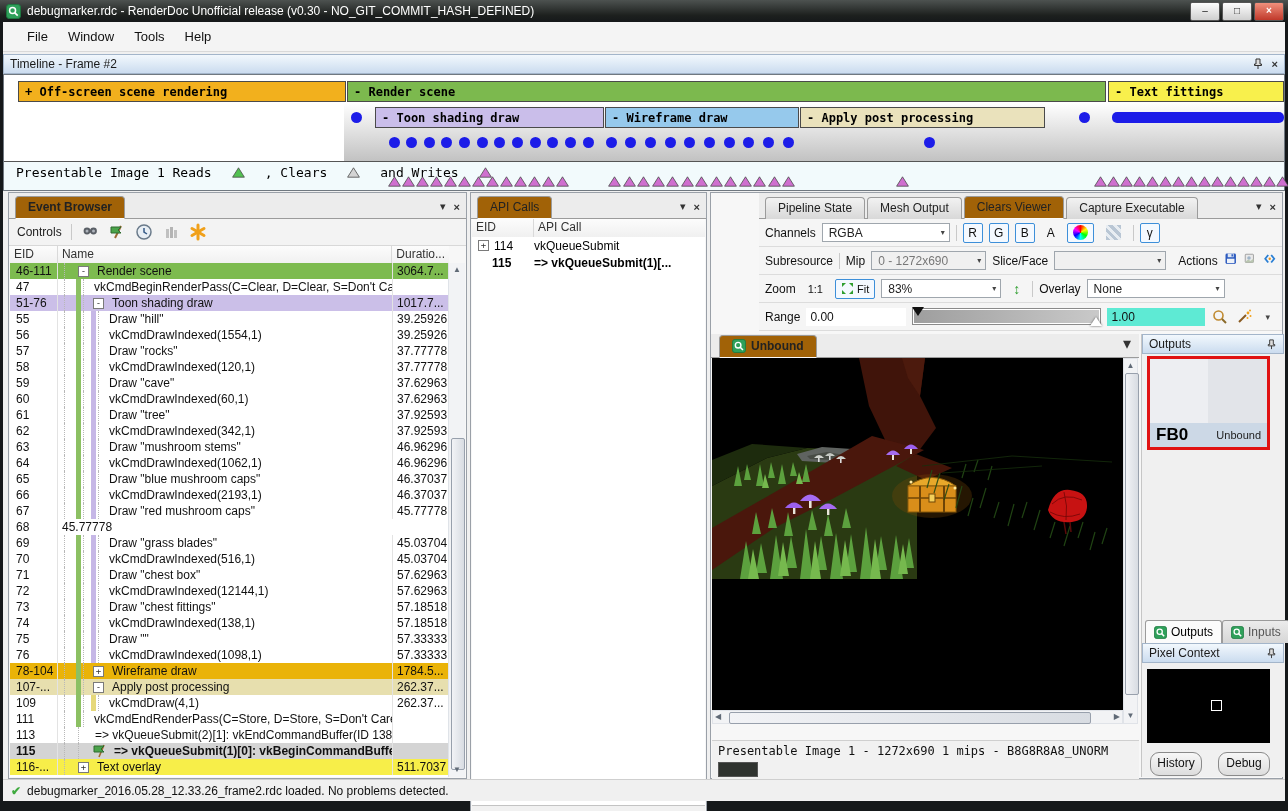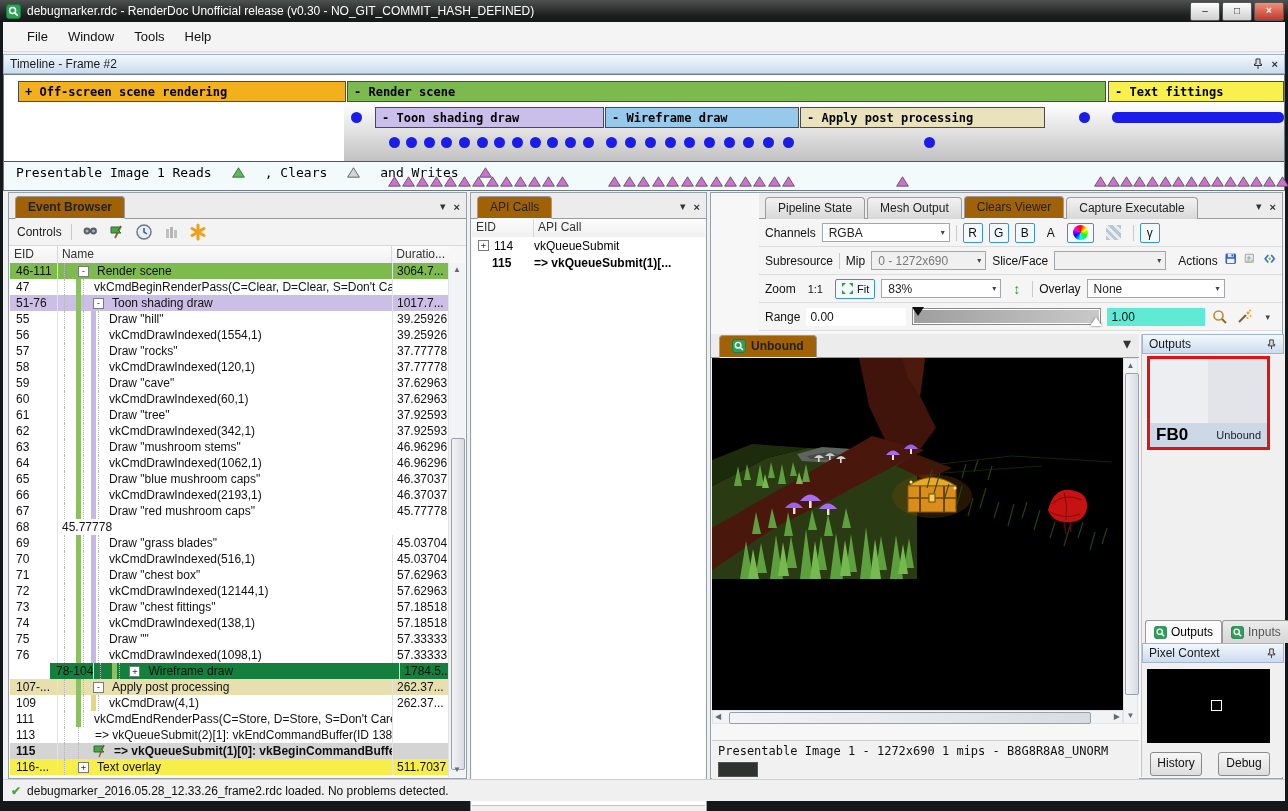--- a/index.html
+++ b/index.html
@@ -49,21 +49,21 @@
   .ticon{width:18px;height:18px;display:inline-block;line-height:0;}
   .thead{display:flex;height:18px;background:linear-gradient(#fcfcfc,#f0f0f0);border-bottom:1px solid #cfcfcf;font-size:12px;color:#333;}
   .thead>div{padding:1px 4px;border-right:1px solid #d9d9d9;box-sizing:border-box;}
   #eb-rows{position:absolute;left:1px;top:70px;bottom:1px;width:441px;overflow:hidden;background:#fff;}
   .ebrow{display:flex;height:16px;align-items:stretch;font-size:12px;color:#111;background:#fff;}
   .ebrow .c-eid{width:48px;padding:1px 0 0 6px;box-sizing:border-box;border-right:1px solid #e3e3e3;}
   .ebrow .c-name{width:335px;display:flex;align-items:center;box-sizing:border-box;border-right:1px solid #e3e3e3;overflow:hidden;white-space:nowrap;}
   .ebrow .c-dur{flex:1;padding:1px 0 0 4px;}
   .hl-green{background:#7dbb4f;}
   .hl-purple{background:#cbbfe8;}
-  .hl-blue{background:#15803d;margin-left:40px;}
+  .hl-blue{background:#eab308;}
   .hl-tan{background:#e7dfae;}
   .hl-yellow{background:#f7ee49;}
   .hl-sel{background:#d4d4d4;font-weight:bold;}
   .tree{width:12px;height:100%;border-left:1px dotted #b8b8b8;margin-left:6px;box-sizing:border-box;flex:0 0 auto;}
   .tree.w8{width:8px;margin-left:2px;}
   .tree.w14{width:14px;margin-left:2px;}
   .vbar{width:5px;height:100%;flex:0 0 auto;}
   .vbar.g{background:#8cc063;}
   .vbar.p{background:#c6b7e6;}
   .vbar.y{background:#e6d87a;}
@@ -103,21 +103,21 @@
   #thumb{position:absolute;left:5px;top:22px;width:123px;height:94px;border:3px solid #e01212;box-sizing:border-box;
     background:linear-gradient(90deg,#edeef2 50%,#e2e4e9 50%);}
   #thumb .lbl{position:absolute;left:0;right:0;bottom:0;height:24px;background:#ccd8e6;display:flex;align-items:center;padding:0 6px;box-sizing:border-box;}
   #thumb .fb{font-size:17px;font-weight:bold;color:#000;}
   #thumb .st{font-size:11px;color:#222;margin-left:auto;}
   .minitab{height:22px;display:flex;align-items:center;gap:4px;padding:0 8px;border:1px solid #9b9b9b;border-bottom:none;
     border-radius:3px 3px 0 0;font-size:12px;background:linear-gradient(#ececec,#d6d6d6);color:#555;}
   .minitab.active{background:#fbfbfb;color:#000;}
   #pixctx-box{position:absolute;left:5px;top:335px;width:123px;height:74px;background:#000;}
   #pix-square{position:absolute;left:64px;top:31px;width:9px;height:9px;border:1px solid #fff;}
-  .pbtn{position:absolute;height:22px;border:1px solid #8a8a8a;border-radius:3px;background:linear-gradient(#f7f7f7,#dddddd);
+  .pbtn{position:absolute;height:22px;border:1px solid #8a8a8a;border-radius:9px;background:linear-gradient(#f7f7f7,#dddddd);
     font-size:12px;color:#111;text-align:center;line-height:21px;}
   
   #statusbar{position:absolute;left:0;bottom:0;width:1282px;height:22px;background:#f0f0f0;border-top:1px solid #cfcfcf;
     display:flex;align-items:center;font-size:12px;color:#111;gap:6px;padding-left:8px;box-sizing:border-box;}
 </style>
 </head>
 <body>
 
 <div class="titlebar">
   <span class="rd-logo"><svg viewBox="0 0 16 16" width="100%" height="100%">

